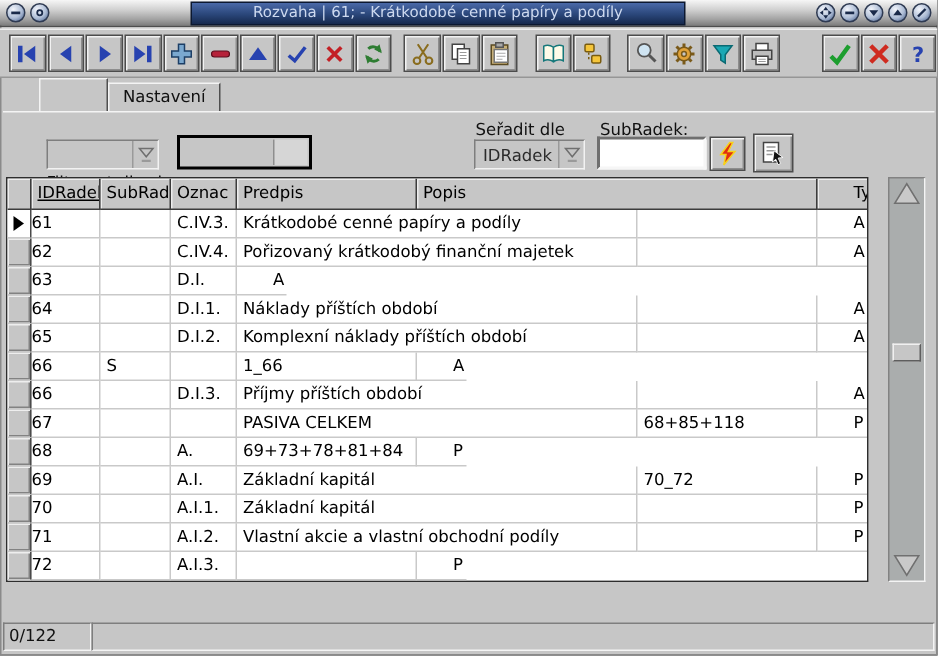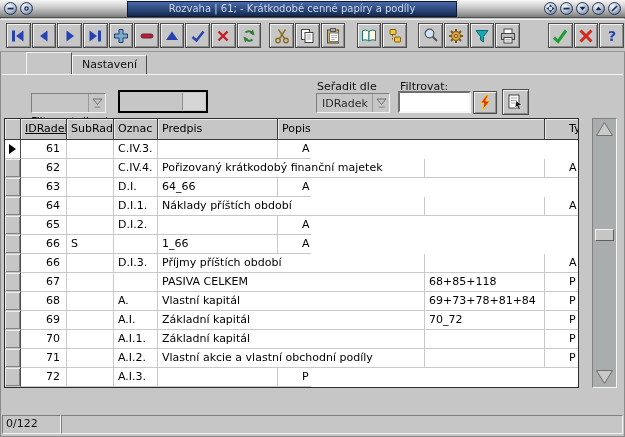--- a/index.html
+++ b/index.html
@@ -60,21 +60,21 @@
   .hcell{font-size:11px;color:#000;line-height:20px;padding-left:4px;
     border-right:1px solid #3c3c3c;border-bottom:1px solid #3c3c3c;
     box-shadow:inset 1px 1px 0 #ededed;white-space:nowrap;overflow:hidden;}
   .hcell.sorted span{text-decoration:underline;}
   .grid-row{display:flex;height:19px;background:#fff;}
   .cell{font-size:11px;color:#000;line-height:18px;padding-left:4px;
     border-right:1px solid #c9c9c9;border-bottom:1px solid #c9c9c9;
     white-space:nowrap;overflow:hidden;}
   .w-sel{width:16px;padding:0;} .w-id{width:46px;} .w-sub{width:47px;} .w-ozn{width:44px;}
   .w-pop{width:267px;} .w-pre{width:120px;} .w-typ{width:33px;border-right:none;padding-left:24px;}
-  .cell.w-id{text-align:right;padding-right:6px;padding-left:0;}
+  .cell.w-id{padding-right:6px;padding-left:0;}
   .cell.w-sel{background:#c6c6c6;border-right:1px solid #4a4a4a;
     box-shadow:inset 1px 1px 0 #eee,inset -1px -1px 0 #828282;
     display:flex;align-items:center;justify-content:center;}
   .grid-row.current .w-sel{background:#fff;box-shadow:none;}
   .marker{display:none;width:0;height:0;border-left:7px solid #000;
     border-top:5px solid transparent;border-bottom:5px solid transparent;}
   .grid-row.current .marker{display:block;}
   
   .vscroll{position:absolute;left:592px;top:118px;width:25px;height:270px;background:#aaadad;
     border:1px solid;border-color:#828282 #f4f4f4 #f4f4f4 #828282;}
@@ -302,21 +302,21 @@
     <span class="flabel" style="left:315px;top:5px;">Seřadit dle</span>
     <div class="combo" style="left:314px;top:18px;width:74px;">
       <span class="cval">IDRadek</span>
       <span class="carrow">
         <svg width="13" height="12" viewBox="0 0 13 12">
             <path d="M2 2 H11 L6.5 7.5 Z" fill="#c6c6c6" stroke="#6f6f6f"></path>
             <rect x="3.5" y="9.5" width="6" height="1.5" fill="#9a9a9a"></rect>
           </svg>
       </span>
     </div>
-    <span class="flabel" style="left:398px;top:5px;">Filtrovat:</span>
+    <span class="flabel" style="left:398px;top:5px;">SubRadek:</span>
     <input class="sinput" style="left: 396px; top: 16px; width: 73px; height: 22px;" value="">
     <button class="fbtn" style="left:471px;top:16px;width:24px;height:23px;">
       <svg width="16" height="17" viewBox="0 0 16 17">
           <path d="M9.5 1 L3.5 9 H7 L5.5 16 L13 7 H8.5 L11.5 1 Z" fill="#e03010" stroke="#f7d21a" stroke-width="1"></path>
         </svg>
     </button>
     <button class="fbtn" style="left:500px;top:14px;width:27px;height:26px;">
       <svg width="19" height="19" viewBox="0 0 19 19">
           <rect x="3" y="2" width="10" height="13" fill="#fff" stroke="#444"></rect>
           <path d="M5 5 H11 M5 7.5 H11 M5 10 H9" stroke="#999" stroke-width="0.9"></path>
@@ -336,54 +336,55 @@
       <div class="hcell w-typ"><span>Typ</span></div>
     </div>
     <div class="grid-body">
         <div class="grid-row current">
       <div class="cell w-sel">
             <span class="marker"></span>
           </div>
       <div class="cell w-id">61</div>
       <div class="cell w-sub"></div>
       <div class="cell w-ozn">C.IV.3.</div>
+      <div class="cell w-pop">Krátkodobé cenné papíry a podíly</div>
       <div class="cell w-pre"></div>
       <div class="cell w-typ">A</div>
     </div>
         <div class="grid-row">
       <div class="cell w-sel"></div>
       <div class="cell w-id">62</div>
       <div class="cell w-sub"></div>
       <div class="cell w-ozn">C.IV.4.</div>
       <div class="cell w-pop">Pořizovaný krátkodobý finanční majetek</div>
       <div class="cell w-pre"></div>
       <div class="cell w-typ">A</div>
     </div>
         <div class="grid-row">
       <div class="cell w-sel"></div>
       <div class="cell w-id">63</div>
       <div class="cell w-sub"></div>
       <div class="cell w-ozn">D.I.</div>
-      <div class="cell w-pre">64_66</div>
       <div class="cell w-typ">A</div>
     </div>
         <div class="grid-row">
       <div class="cell w-sel"></div>
       <div class="cell w-id">64</div>
       <div class="cell w-sub"></div>
       <div class="cell w-ozn">D.I.1.</div>
       <div class="cell w-pop">Náklady příštích období</div>
       <div class="cell w-pre"></div>
       <div class="cell w-typ">A</div>
     </div>
         <div class="grid-row">
       <div class="cell w-sel"></div>
       <div class="cell w-id">65</div>
       <div class="cell w-sub"></div>
       <div class="cell w-ozn">D.I.2.</div>
+      <div class="cell w-pop">Komplexní náklady příštích období</div>
       <div class="cell w-pre"></div>
       <div class="cell w-typ">A</div>
     </div>
         <div class="grid-row">
       <div class="cell w-sel"></div>
       <div class="cell w-id">66</div>
       <div class="cell w-sub">S</div>
       <div class="cell w-ozn"></div>
       <div class="cell w-pre">1_66</div>
       <div class="cell w-typ">A</div>
@@ -404,21 +405,20 @@
       <div class="cell w-ozn"></div>
       <div class="cell w-pop">PASIVA CELKEM</div>
       <div class="cell w-pre">68+85+118</div>
       <div class="cell w-typ">P</div>
     </div>
         <div class="grid-row">
       <div class="cell w-sel"></div>
       <div class="cell w-id">68</div>
       <div class="cell w-sub"></div>
       <div class="cell w-ozn">A.</div>
-      <div class="cell w-pop">Vlastní kapitál</div>
       <div class="cell w-pre">69+73+78+81+84</div>
       <div class="cell w-typ">P</div>
     </div>
         <div class="grid-row">
       <div class="cell w-sel"></div>
       <div class="cell w-id">69</div>
       <div class="cell w-sub"></div>
       <div class="cell w-ozn">A.I.</div>
       <div class="cell w-pop">Základní kapitál</div>
       <div class="cell w-pre">70_72</div>

